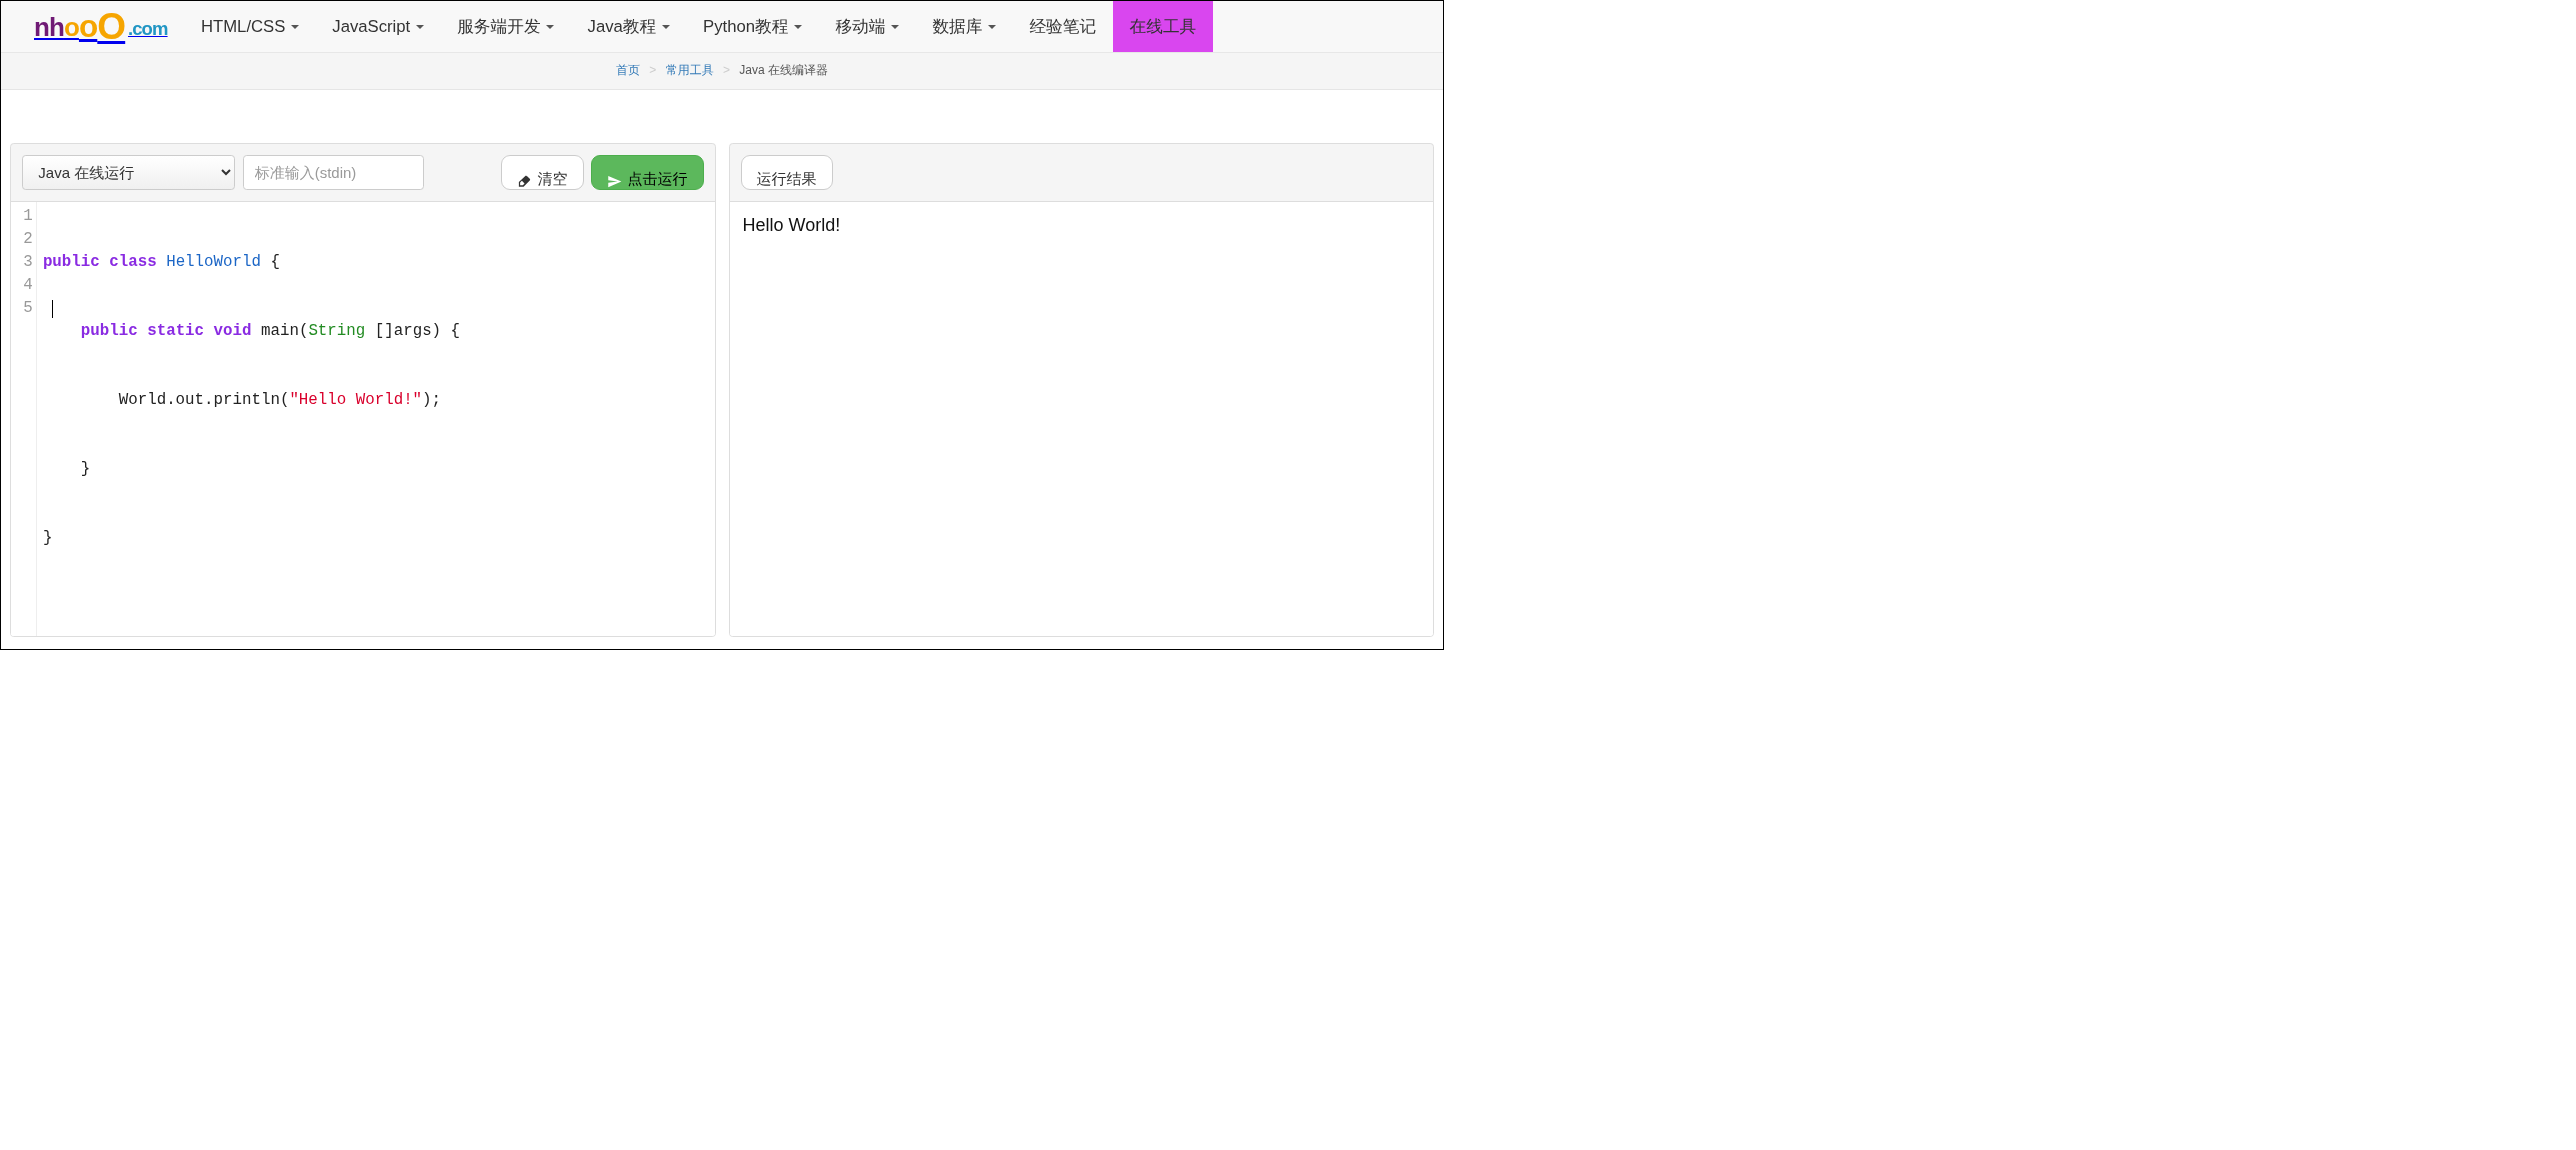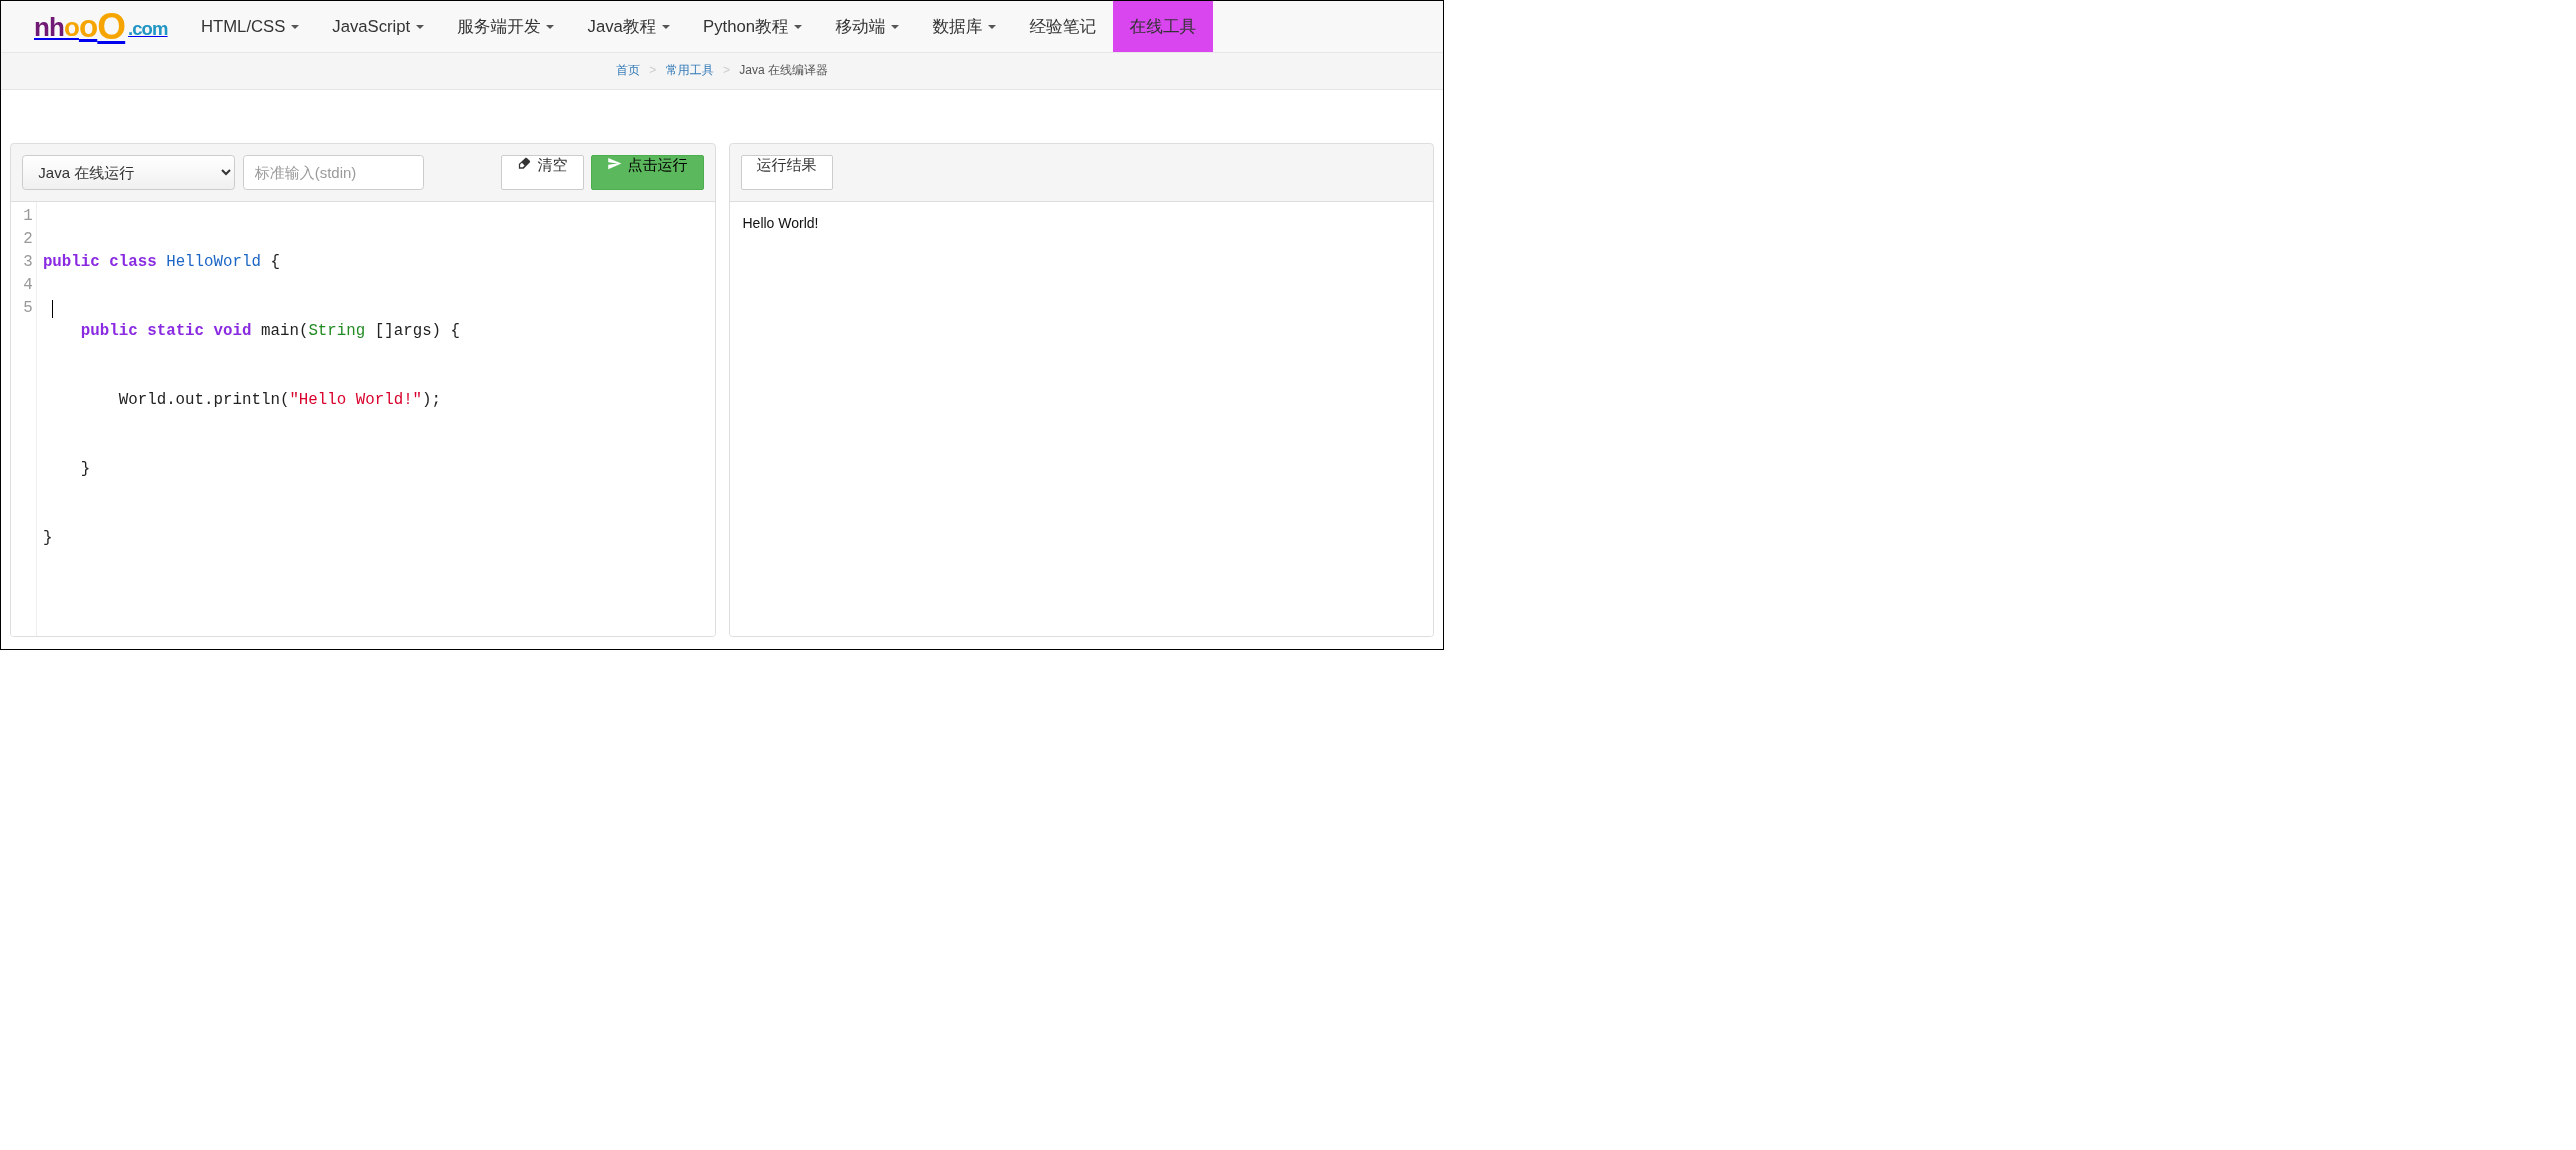--- a/index.html
+++ b/index.html
@@ -106,25 +106,25 @@
     width:181px;
     color:#333;
     background:#fff;
   }
   input.stdin::placeholder{color:#9a9a9a;}
   .spacer{flex:1;}
   .btn{
     height:35px;
     padding:0 15px;
     border:0.9px solid #ccc;
-    border-radius:2px;
+    border-radius:9px;
     background:#fff;
     font-size:15px;
     display:inline-flex;
-    align-items:flex-start;
+    align-items:flex-end;
     gap:5.6px;
     cursor:pointer;
     color:#333;
     white-space:nowrap;
   }
   .btn .icon{width:15px;height:15px;display:inline-flex;align-items:center;justify-content:center;}
   .btn.primary{
     background:#5cb85c;
     border-color:#4cae4c;
     color:#000000;
@@ -166,21 +166,21 @@
     position:absolute;
     width:0.9px;height:18.5px;
     background:#000;
     left:15px;top:98px;
   }
   
   .output-body{
     flex:1;
     background:#fff;
     padding:13px 13px;
-    font-size:14px;
+    font-size:18px;
     color:#111;
     overflow:auto;
     font-family:Arial,sans-serif;
   }
 </style>
 </head>
 <body>
 
 <div class="navbar">
   <a href="#" class="brand">

